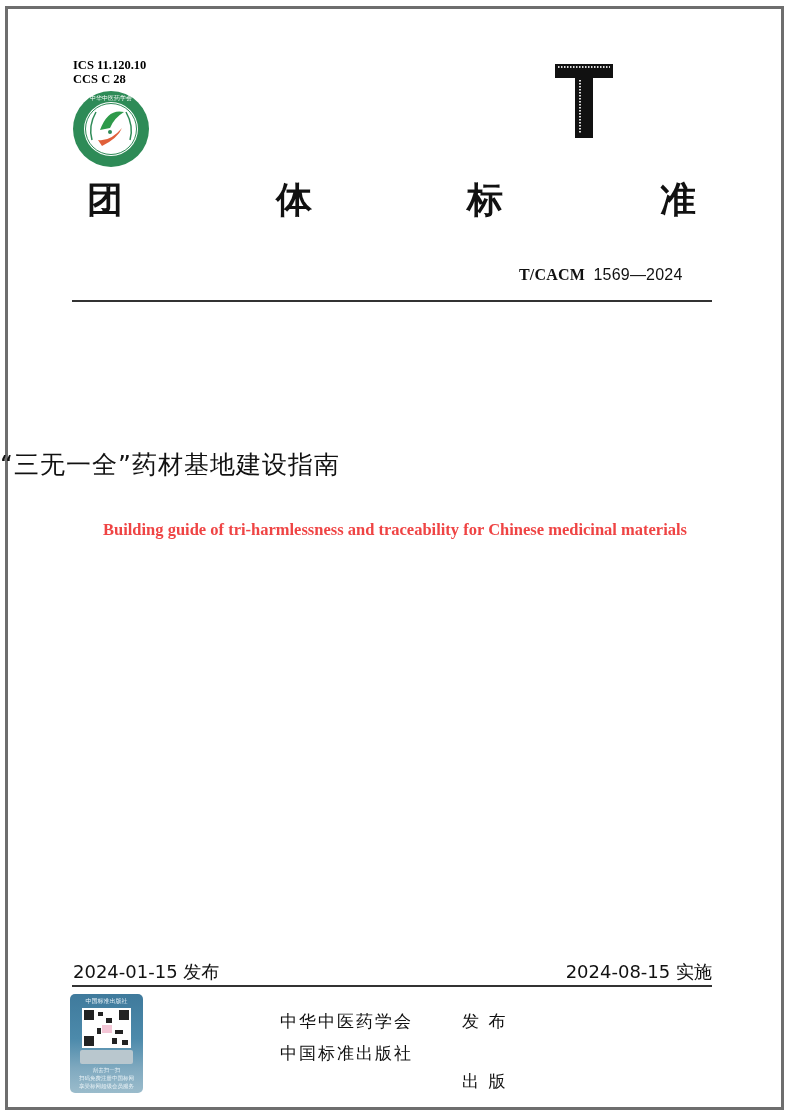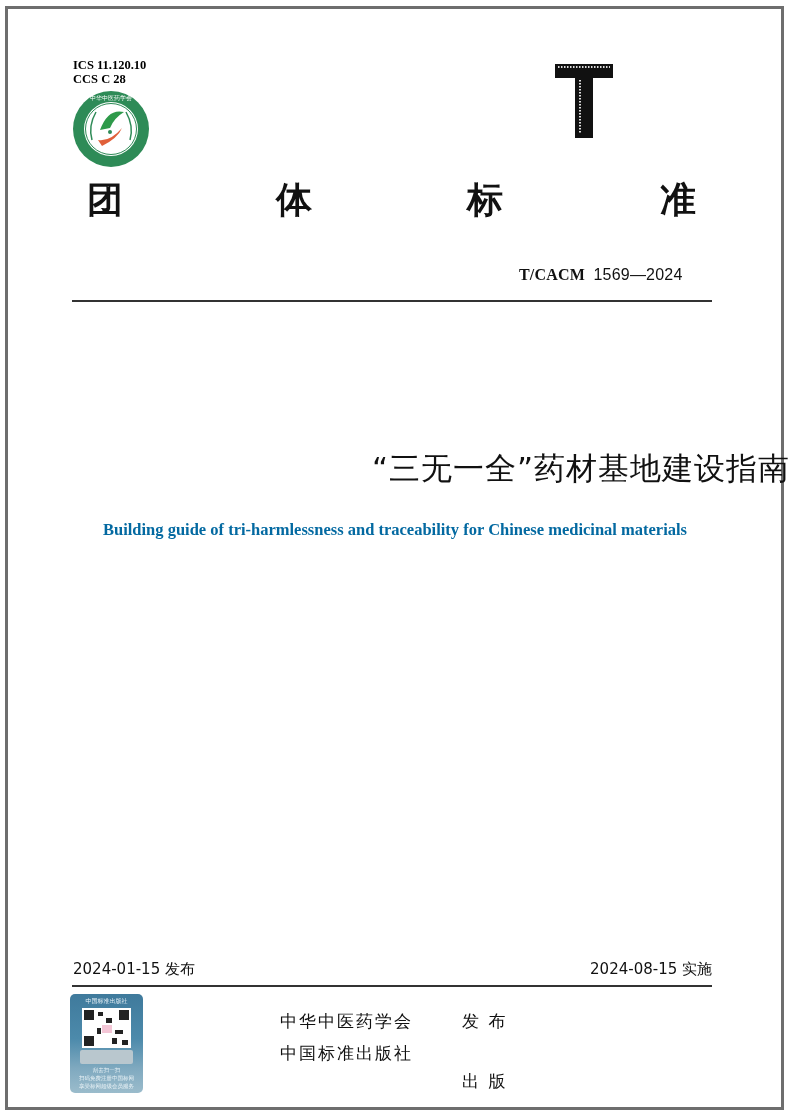--- a/index.html
+++ b/index.html
@@ -6,23 +6,23 @@
   body { width:790px; height:1117px; position:relative; overflow:hidden; font-family:"DejaVu Sans", sans-serif; color:#111; }
   .frame { position:absolute; left:5px; top:6px; width:773px; height:1098px; border:3px solid #6e6e6e; background:#fff; }
   .abs { position:absolute; }
   .codes { left:73px; top:58px; font-family:"Liberation Serif", serif; font-size:12.5px; line-height:14px; font-weight:bold; color:#000000; }
   .logo { left:72px; top:90px; width:78px; height:78px; }
   .bigT { left:553px; top:62px; width:62px; height:78px; }
   .heading { top:178px; font-size:36px; font-weight:bold; color:#111; line-height:44px; }
   .stdno { left:519px; top:266px; font-family:"Liberation Serif", serif; font-size:16px; font-weight:bold; letter-spacing:0.2px; }
   .stdno .num { font-family:"Liberation Sans", sans-serif; font-weight:normal; font-size:16px; }
   .rule { height:2px; background:#333; }
-  .cn-title { left:0; width:790px; top:448px; text-align:right; font-size:31px; letter-spacing:1px; color:#111; }
-  .en-title { left:0; width:790px; top:520px; text-align:center; font-family:"Liberation Serif", serif; font-weight:bold; font-size:16.5px; color:#0369a1; }
-  .date { top:960px; font-size:15px; color:#111; }
+  .cn-title { left:0; width:790px; top:448px; text-align:left; font-size:25px; letter-spacing:1px; color:#111; }
+  .en-title { left:0; width:790px; top:520px; text-align:center; font-family:"Liberation Serif", serif; font-weight:bold; font-size:16.5px; color:#ef4444; }
+  .date { top:960px; font-size:18px; color:#111; }
   .qr { left:70px; top:994px; width:73px; height:99px; border-radius:5px; background:linear-gradient(#3f7a9c, #4c8aab 45%, #7fa9bf 75%, #9bbccc); }
   .qr .hdr { position:absolute; top:3px; left:0; width:100%; text-align:center; font-size:6px; color:#e8f2f8; }
   .qr .code { position:absolute; left:12px; top:14px; width:49px; height:40px; background:#fff; }
   .qr .code .blk { position:absolute; background:#222; }
   .qr .scratch { position:absolute; left:10px; top:56px; width:53px; height:14px; background:#b9c7ce; border-radius:2px; }
   .qr .foot { position:absolute; left:0; width:100%; text-align:center; font-size:5.5px; color:#e9f2f6; line-height:7px; }
   .pub { font-size:17px; letter-spacing:2px; color:#111; }
 </style>
 </head>
 <body>

